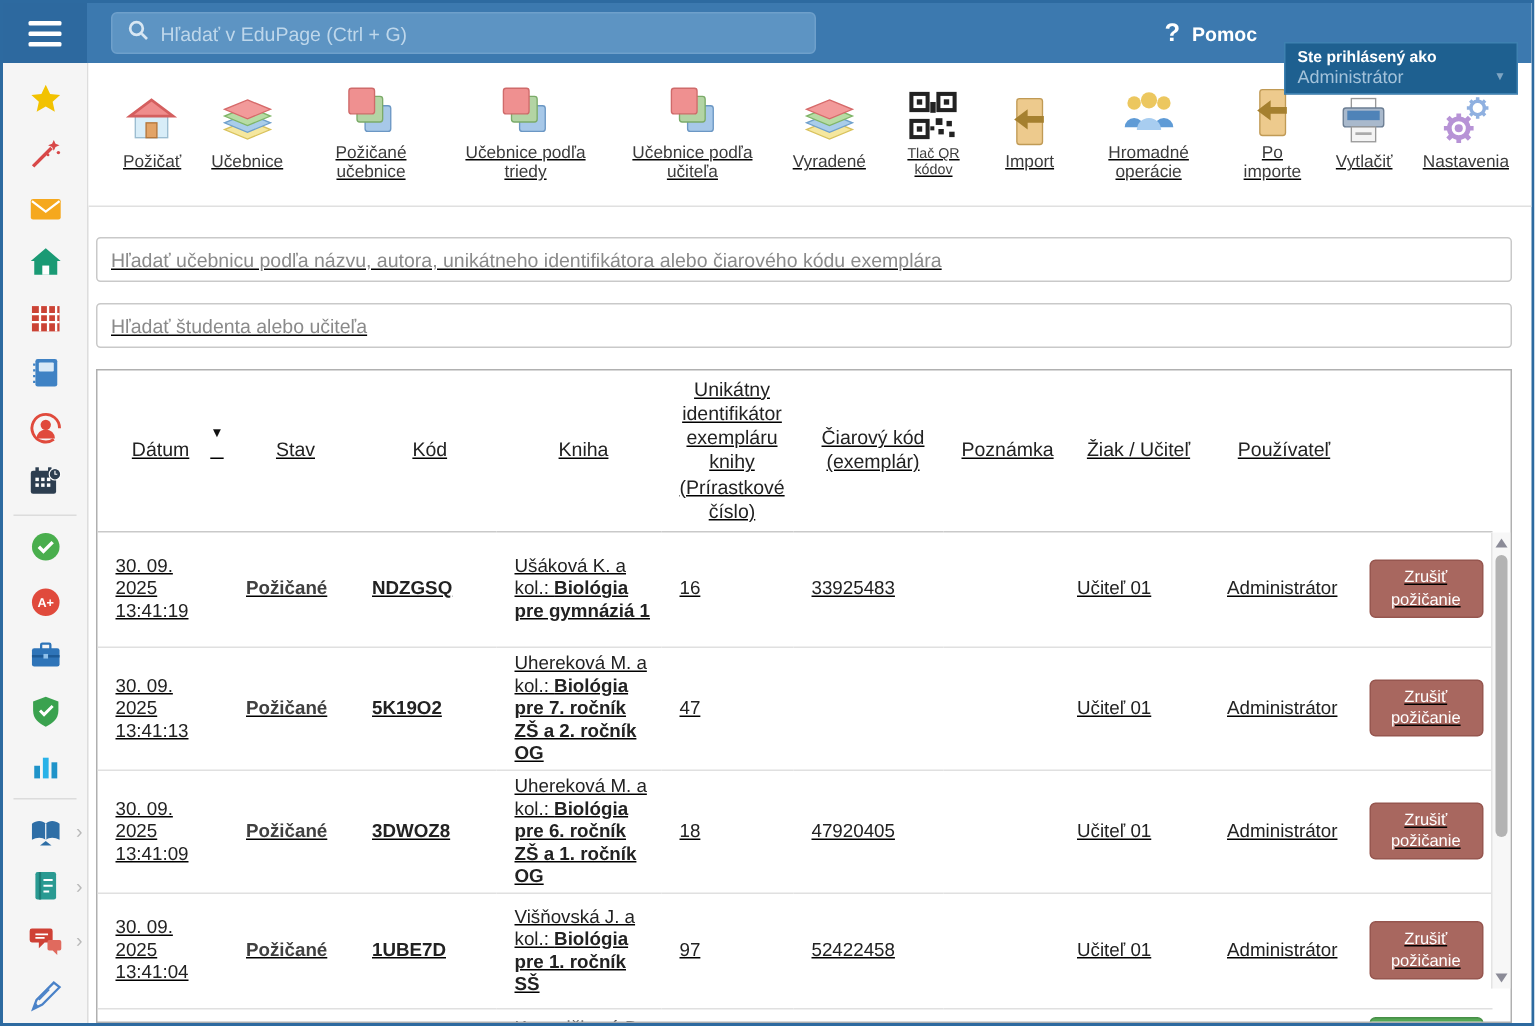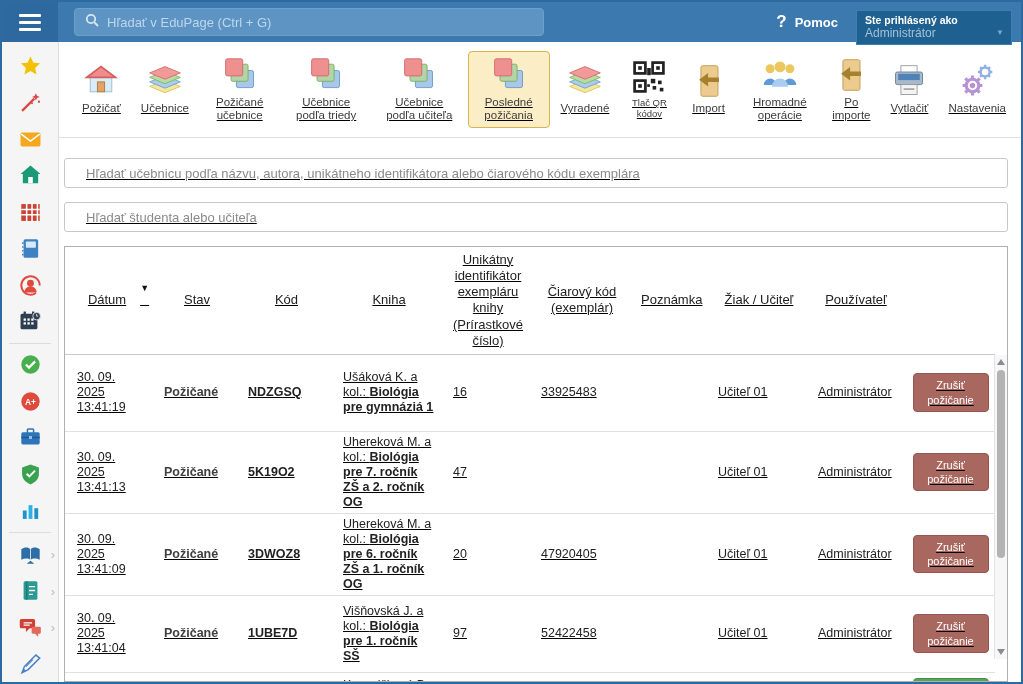--- a/index.html
+++ b/index.html
@@ -15,21 +15,21 @@
                align-items:center; justify-content:center; gap:4px; cursor:pointer; }
   .hamburger i { display:block; width:22px; height:3px; background:#fff; border-radius:1px; }
   .tsearch { margin-left:16px; width:470px; height:28px; background:#5d94c3; border:1px solid #6fa0cb;
              border-radius:4px; display:flex; align-items:center; padding:0 10px; gap:8px; }
   .tsearch input { flex:1; background:transparent; border:none; outline:none; color:#e8f2fa; font-size:13px; font-family:inherit; }
   .tsearch input::placeholder { color:#bed7eb; }
   .help { margin-left:auto; margin-right:18px; display:flex; align-items:center; gap:8px; color:#fff; cursor:pointer; }
   .help .qmark { font-size:17px; font-weight:bold; }
   .help .hlabel { font-size:13px; font-weight:bold; }
   .userbox { width:156px; height:35px; background:#1e6090; border:1px solid #3e81b1; margin-right:9px;
-             position:relative; top:5px; padding:3px 8px; cursor:pointer; }
+             position:relative; top:23px; padding:3px 8px; cursor:pointer; }
   .userbox .l1 { font-size:10.5px; font-weight:bold; color:#fff; line-height:1.2; }
   .userbox .l2 { font-size:12px; color:#a3c2da; line-height:1.2; }
   .userbox .caret { position:absolute; right:7px; bottom:7px; font-size:8px; color:#7fa5c2; }
 
   
   .appbody { flex:1; display:flex; min-height:0; }
   .sidebar { width:57px; flex:0 0 57px; background:#f5f5f5; border-right:1px solid #ddd;
              display:flex; flex-direction:column; align-items:center; padding-top:6px; overflow:hidden; }
   .sitem { width:100%; height:37px; display:flex; align-items:center; justify-content:center; position:relative; cursor:pointer; }
   .sitem svg { width:23px; height:23px; display:block; }
@@ -45,21 +45,21 @@
            padding:5px 8px; border:1px solid transparent; border-radius:4px; cursor:pointer; }
   .titem.selected { background:#fbeec6; border-color:#d9b54e; }
   .ticon { width:38px; height:36px; margin-bottom:3px; }
   .ticon svg { width:100%; height:100%; display:block; }
   .tlabel { font-size:11.5px; color:#3c3c3c; text-align:center; line-height:1.15; white-space:pre-line; }
   .tlabel.small { font-size:9.5px; }
 
   
   .content { flex:1; min-height:0; padding:20px 13px 0 5px; display:flex; flex-direction:column; overflow:hidden; }
   .finput { height:30px; border:1px solid #c9c9c9; border-radius:3px; margin-bottom:14px;
-            font-size:13px; color:#333; padding:0 21px; width:100%; font-family:inherit; outline:none; }
+            font-size:13px; color:#333; padding:0 9px; width:100%; font-family:inherit; outline:none; }
   .finput::placeholder { color:#8a8a8a; }
 
   .tablewrap { flex:1; min-height:0; border:1px solid #b0b0b0; position:relative; overflow:hidden; background:#fff; }
   table { width:930px; border-collapse:collapse; table-layout:fixed; }
   th { height:107px; vertical-align:middle; text-align:center; font-weight:normal; font-size:13px; color:#222;
        padding:3px 6px 3px 12px; line-height:1.25; border-bottom:1px solid #c9c9c9; }
   td { text-align:left; font-size:12.5px; color:#222; padding:3px 6px 3px 12px; vertical-align:middle; line-height:1.2; }
   tbody tr { height:77px; border-bottom:1px solid #e0e0e0; }
   tbody tr.partial td { vertical-align:top; padding-top:5px; }
   .sortmark { position:relative; top:-13px; left:14px; font-size:9px; color:#111; }
@@ -293,30 +293,20 @@
           </div>
           <div class="titem">
             <span class="ticon">
               <svg viewBox="0 0 40 40">
                 <rect x="16" y="15" width="19" height="19" rx="2" fill="#a7c8e8" stroke="#6b97c4"></rect>
                 <rect x="10" y="8" width="19" height="19" rx="2" fill="#b3d4a4" stroke="#7bab69"></rect>
                 <rect x="4" y="2" width="19" height="19" rx="2" fill="#ef9090" stroke="#cf6a6a"></rect>
               </svg>
             </span>
             <div class="tlabel">Učebnice podľa učiteľa</div>
-          </div>
-          <div class="titem selected">
-            <span class="ticon">
-              <svg viewBox="0 0 40 40">
-                <rect x="16" y="15" width="19" height="19" rx="2" fill="#a7c8e8" stroke="#6b97c4"></rect>
-                <rect x="10" y="8" width="19" height="19" rx="2" fill="#b3d4a4" stroke="#7bab69"></rect>
-                <rect x="4" y="2" width="19" height="19" rx="2" fill="#ef9090" stroke="#cf6a6a"></rect>
-              </svg>
-            </span>
-            <div class="tlabel">Posledné požičania</div>
           </div>
           <div class="titem">
             <span class="ticon">
               <svg viewBox="0 0 40 40">
                 <polygon points="20,19 37,26 20,33 3,26" fill="#f5e79e" stroke="#d9c25c"></polygon>
                 <polygon points="20,14 37,21 20,28 3,21" fill="#a9cdea" stroke="#6fa0cc"></polygon>
                 <polygon points="20,9 37,16 20,23 3,16" fill="#b7dca4" stroke="#7fb568"></polygon>
                 <polygon points="20,4 37,11 20,18 3,11" fill="#f29a9a" stroke="#d66a6a"></polygon>
               </svg>
             </span>
@@ -476,21 +466,21 @@
                 <tr>
     <td class="c-date">
       <div>30. 09. 2025</div>
       <div>13:41:09</div>
     </td>
     <td class="c-status"><span>Požičané</span></td>
     <td class="c-code"><span>3DWOZ8</span></td>
     <td class="c-book">
       <span class="author">Uhereková M. a kol.: </span><span class="title">Biológia pre 6. ročník ZŠ a 1. ročník OG</span>
     </td>
-    <td>20</td>
+    <td>18</td>
     <td>47920405</td>
     <td></td>
     <td>Učiteľ 01</td>
     <td>Administrátor</td>
     <td class="c-action">
       <button class="cancel-btn">Zrušiť požičanie</button>
     </td>
   </tr>
                 <tr>
     <td class="c-date">

